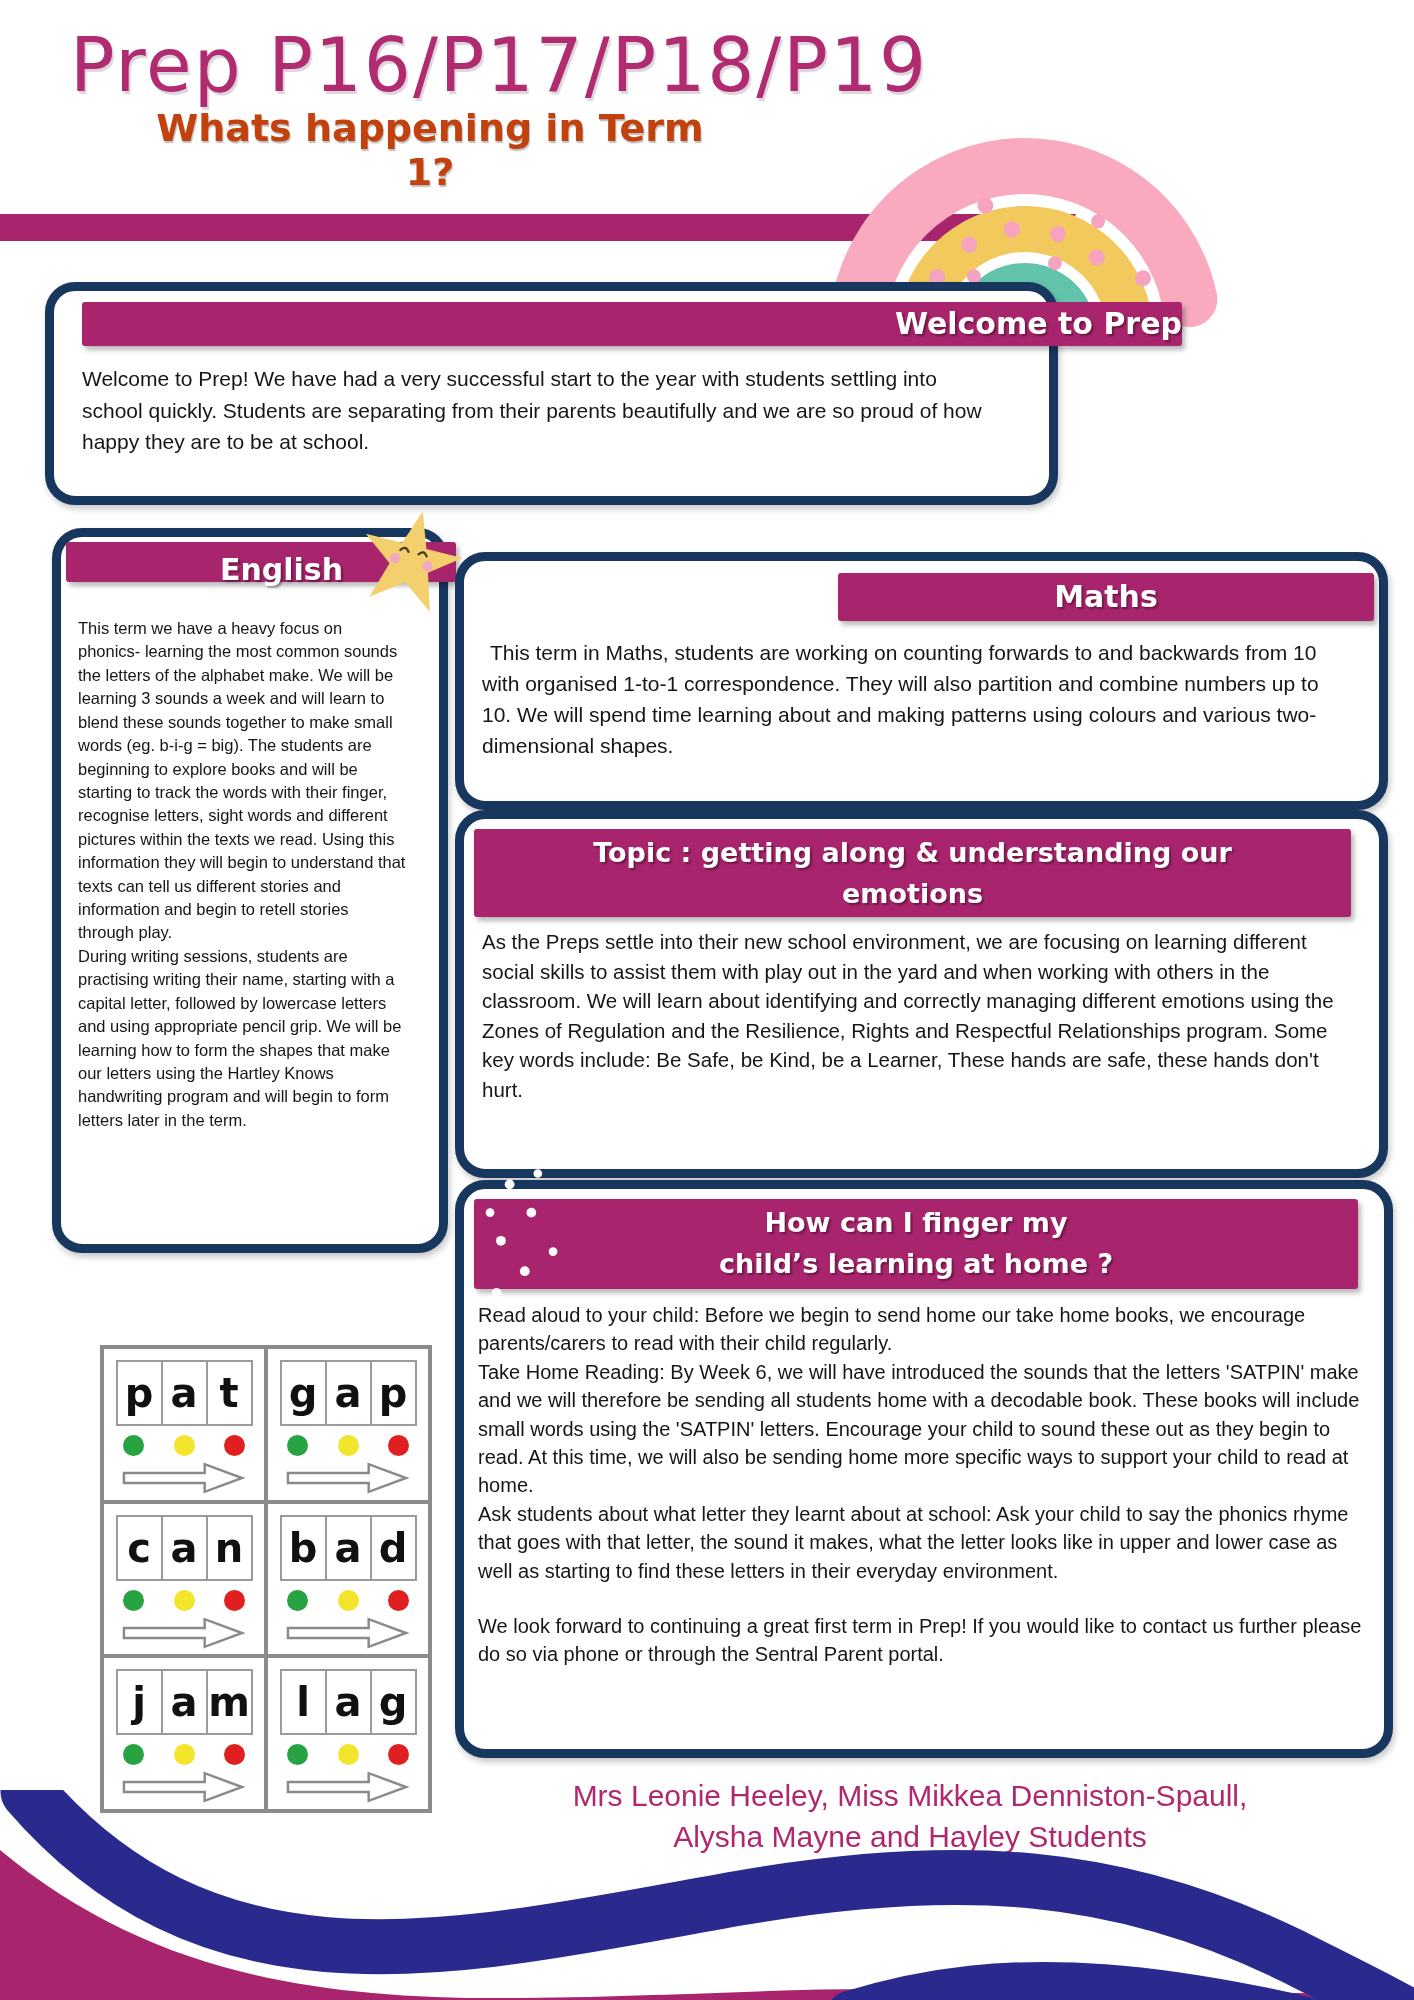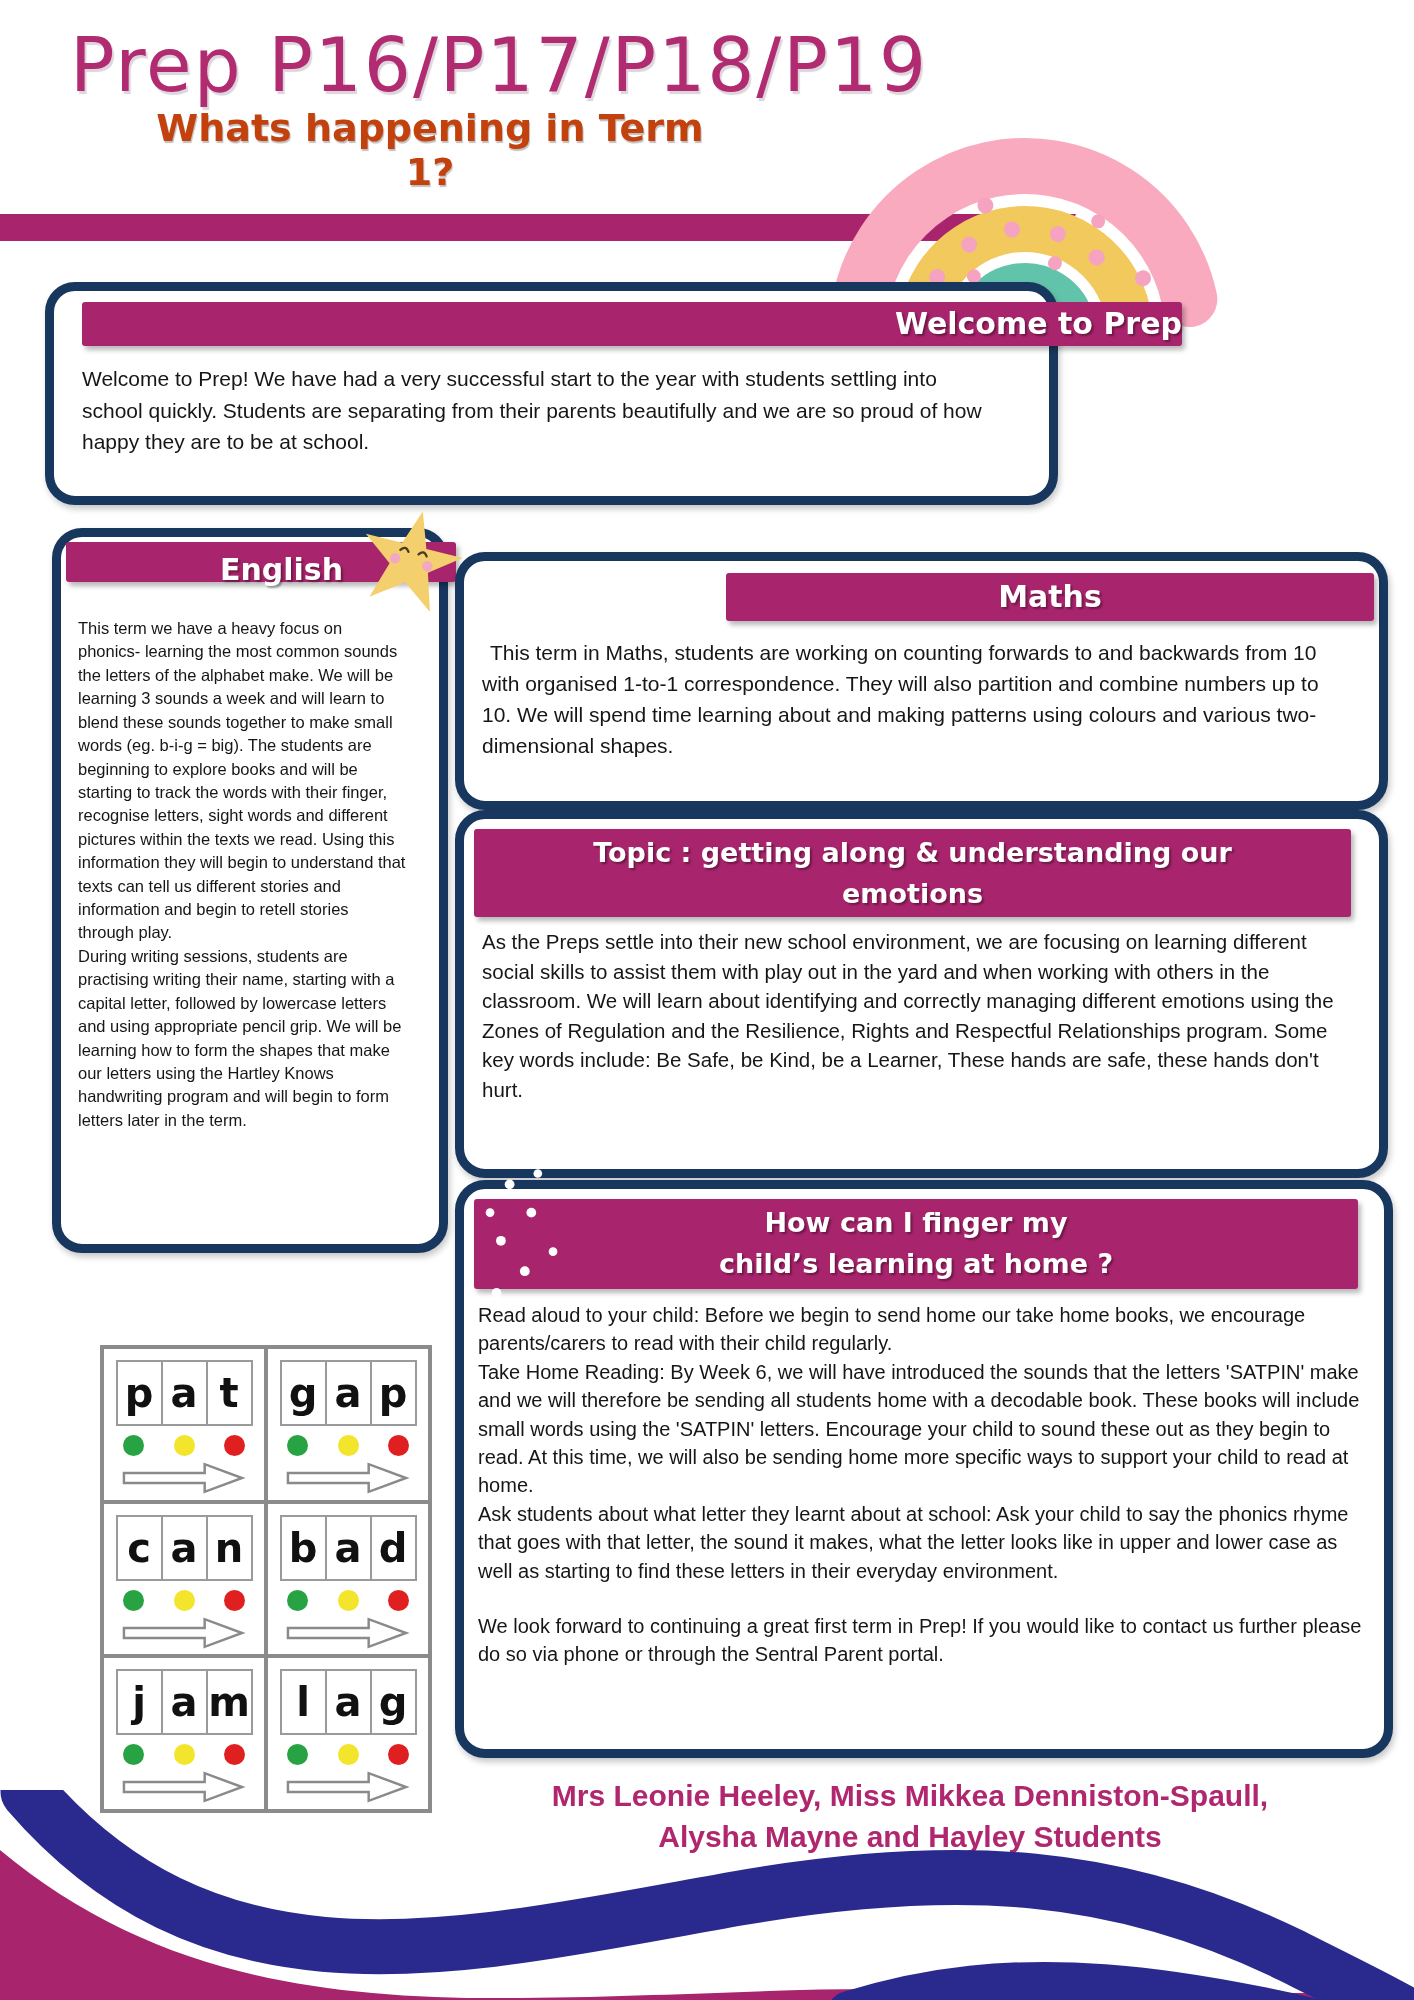--- a/index.html
+++ b/index.html
@@ -28,21 +28,21 @@
   
   .welcome-bar{left:28px;top:11px;width:1100px;height:44px;line-height:44px;font-size:30px;text-align:right;}
   .welcome-body{left:28px;top:72px;width:912px;font-size:21px;line-height:1.5;}
 
   
   .english-bar{left:5px;top:5px;width:349px;height:40px;line-height:56px;font-size:30px;padding-left:41px;}
   .english-body{left:17px;top:80px;width:330px;font-size:16.5px;line-height:1.42;}
   .star-svg{position:absolute;right:-24px;top:-30px;width:104px;height:104px;}
 
   
-  .maths-bar{right:5px;top:12px;width:648px;height:48px;line-height:48px;font-size:30px;}
+  .maths-bar{right:5px;top:12px;width:536px;height:48px;line-height:48px;font-size:30px;}
   .maths-body{left:18px;top:76px;width:868px;font-size:21px;line-height:1.48;text-indent:8px;}
 
   
   .topic-bar{left:10px;top:10px;width:877px;height:88px;font-size:27px;line-height:1.5;
              padding-top:4px;box-sizing:border-box;}
   .topic-body{left:18px;top:108px;width:874px;font-size:20.5px;line-height:1.44;}
 
   
   .support-bar{left:10px;top:10px;width:884px;height:90px;font-size:27px;line-height:1.5;
                padding-top:4px;box-sizing:border-box;}
@@ -60,21 +60,21 @@
   .pletter{width:43px;height:62px;border:2px solid #9a9a9a;margin-left:-2px;
            display:flex;align-items:center;justify-content:center;
            font-family:"DejaVu Sans",sans-serif;font-weight:bold;font-size:40px;color:#111;}
   .pletter:first-child{margin-left:0;}
   .pdots{display:flex;justify-content:space-between;width:122px;margin-top:9px;}
   .pdot{width:21px;height:21px;border-radius:50%;}
   .parrow{margin-top:5px;}
 
   
   .signature{position:absolute;left:440px;top:1776px;width:940px;text-align:center;
-             font-family:"Liberation Sans",sans-serif;font-weight:bold;font-size:30px;
+             font-family:"Liberation Sans",sans-serif;font-weight:normal;font-size:30px;
              color:#b0276f;line-height:1.35;}
 
   
   .rainbow-svg{position:absolute;left:800px;top:4px;width:435px;height:365px;}
   .wave-svg{position:absolute;left:0;top:1790px;width:1414px;height:210px;}
 </style>
 </head>
 <body>
 
 <div id="page">

